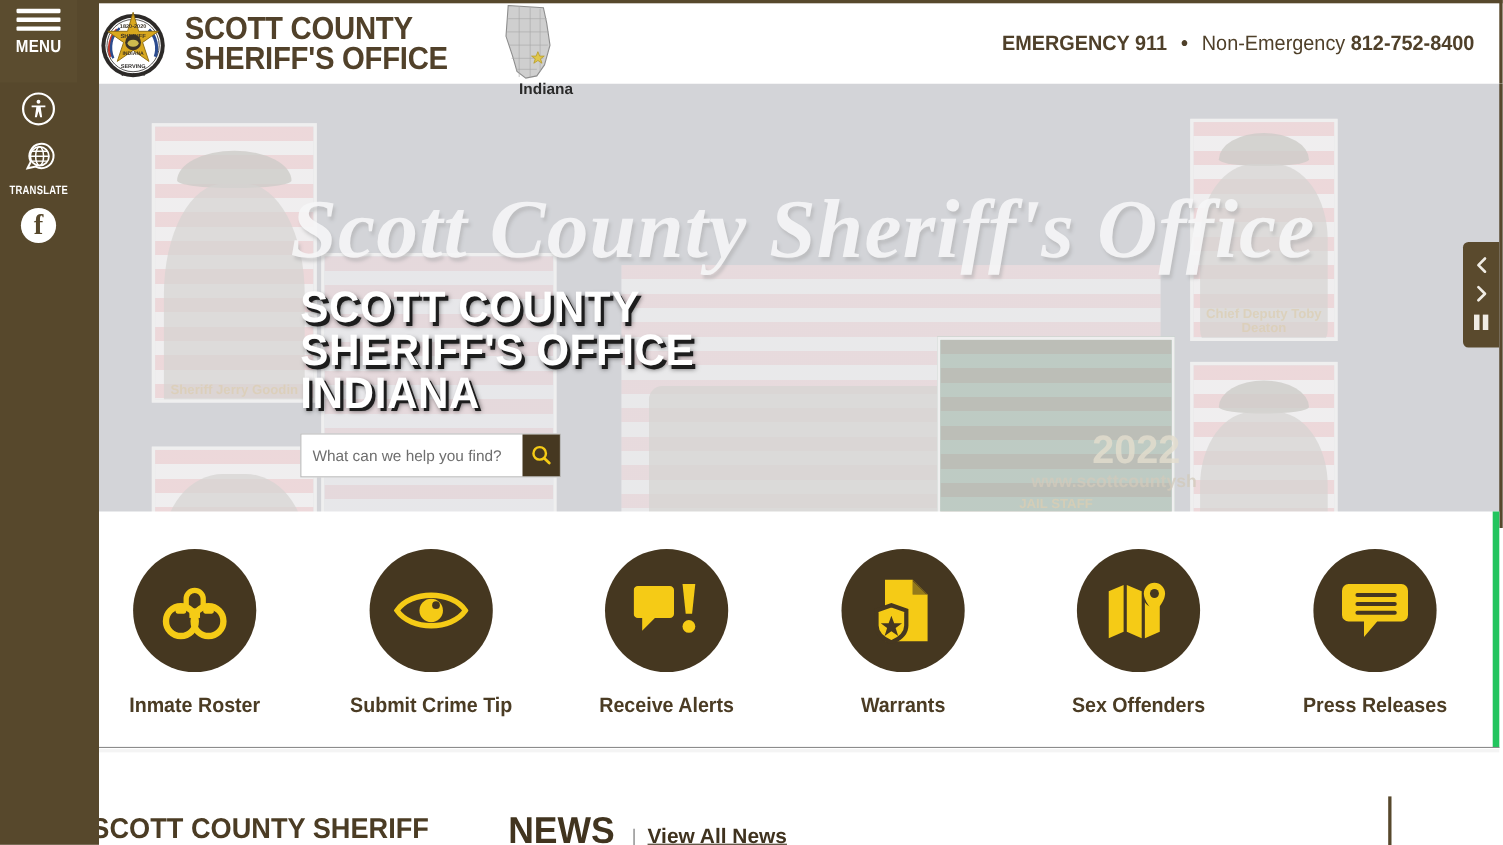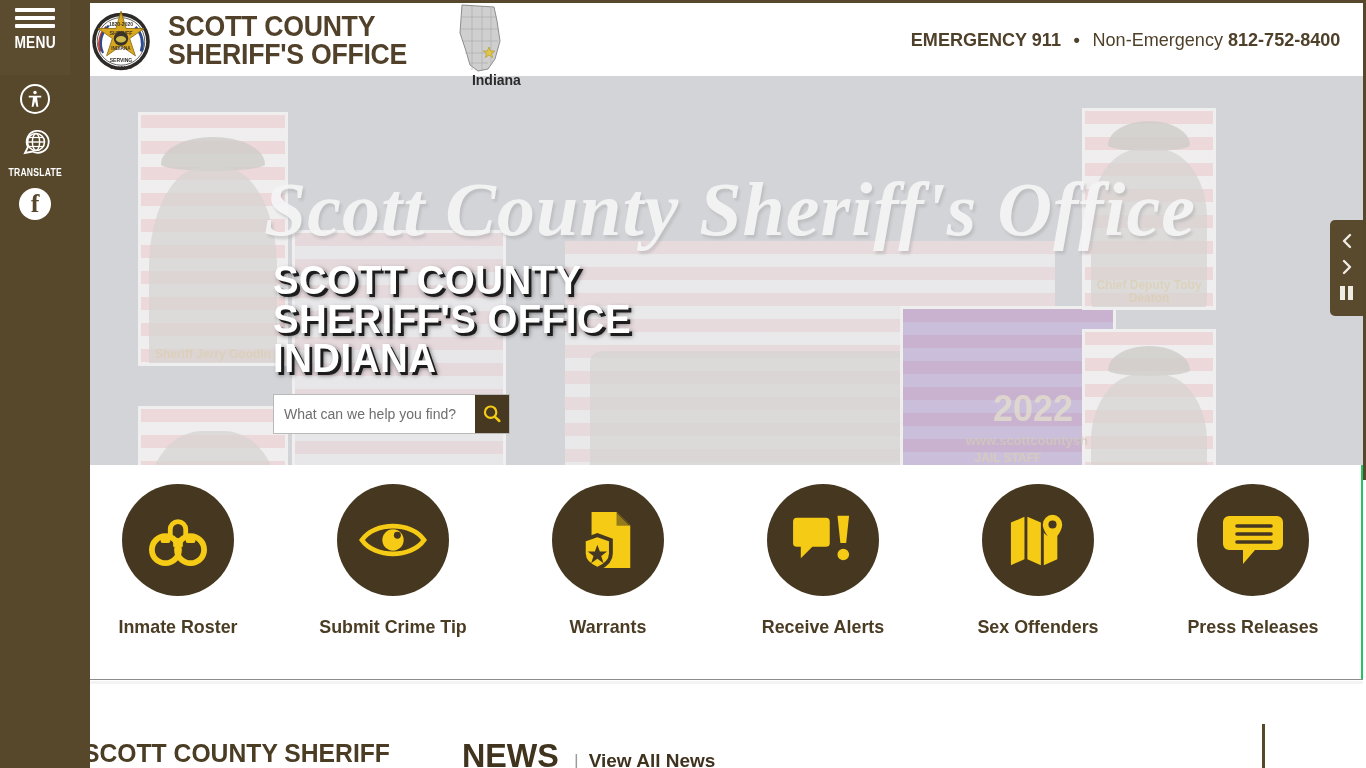--- a/index.html
+++ b/index.html
@@ -162,21 +162,21 @@
   #year-label {
     position: absolute; right: 290px; bottom: 50px;
     color: #d8cba6; opacity: .8;
     font-family: "Liberation Sans Narrow", "Liberation Sans", sans-serif;
     font-weight: bold; font-size: 36px;
   }
   #site-url-label {
     position: absolute; right: 275px; bottom: 32px;
     color: #b2a07c; opacity: .75;
     font-family: "Liberation Sans Narrow", "Liberation Sans", sans-serif;
-    font-weight: bold; font-size: 13px;
+    font-weight: bold; font-size: 16px;
   }
   #hero-veil {
     position: absolute; inset: 0;
     background: rgba(236,237,239,.55);
   }
 
   #hero-text {
     position: absolute; left: 203px; top: 185px;
     z-index: 5;
   }
@@ -225,23 +225,23 @@
   }
   .pause-glyph { display: flex; gap: 3px; }
   .pause-glyph i { display: block; width: 5px; height: 14px; background: #f0ece4; }
 
   
   #quicklinks {
     position: absolute; left: 70px; top: 465px;
     width: 1293px; height: 215px;
     background: #ffffff;
     display: flex; justify-content: space-around;
-    align-items: flex-start;
-    padding-top: 14px;
-    border-right: 2px solid #22c55e;
+    align-items: center;
+    padding-top: 2px;
+    border-right: 6px solid #22c55e;
     z-index: 10;
   }
   .ql-item {
     width: 160px; text-align: center;
     text-decoration: none; cursor: pointer;
   }
   .ql-circle {
     width: 112px; height: 112px; border-radius: 50%;
     background: #453720; margin: 5px auto 0;
     display: flex; align-items: center; justify-content: center;
@@ -457,21 +457,21 @@
     <div class="hero-frame" style="left:222px; top:126px; width:214px; height:310px; background:#c3c8d2;">
       <div class="stripes" style="opacity:.55"></div>
     </div>
 
     <div id="hero-group-photo">
       <div class="stripes" style="opacity:.55"></div>
       <div class="silhouette" style="top:110px; width:440px; height:180px; border-radius:12px;"></div>
 
     </div>
 
-    <div class="hero-frame" style="left:830px; top:202px; width:216px; height:164px; background:#4c1d95;">
+    <div class="hero-frame" style="left:782px; top:202px; width:216px; height:164px; background:#14532d;">
       <div class="stripes" style="opacity:.5"></div>
       <div class="frame-cap">JAIL STAFF</div>
     </div>
 
     <div class="hero-frame" style="left:1012px; top:4px; width:134px; height:202px;">
       <div class="stripes"></div>
       <div class="hat" style="top:10px; width:82px; height:30px;"></div>
       <div class="silhouette" style="top:38px; width:116px; height:164px;"></div>
       <div class="frame-cap">Chief Deputy
 Toby Deaton</div>
@@ -552,40 +552,40 @@
         <path d="M3 23 C16 4, 54 4, 67 23 C54 42, 16 42, 3 23 Z" fill="none" stroke="#f5cb16" stroke-width="5"></path>
         <circle cx="35" cy="23" r="11" fill="#f5cb16"></circle>
         <circle cx="39.5" cy="18" r="3.6" fill="#453720"></circle>
       </svg>
     </div>
     <div class="ql-label">Submit Crime Tip</div>
   </div>
 
   <div class="ql-item">
     <div class="ql-circle">
+      <svg width="60" height="56" viewBox="0 0 62 58" aria-hidden="true">
+        <path d="M4 6 h30 a4 4 0 0 1 4 4 v22 a4 4 0 0 1 -4 4 h-14 l-12 12 v-12 h-4 a4 4 0 0 1 -4 -4 v-22 a4 4 0 0 1 4 -4 z" fill="#f5cb16"></path>
+        <path d="M46 4 h12 l-3 28 h-6 z" fill="#f5cb16"></path>
+        <circle cx="52" cy="44" r="6" fill="#f5cb16"></circle>
+      </svg>
+    </div>
+    <div class="ql-label">Receive Alerts</div>
+  </div>
+
+  <div class="ql-item">
+    <div class="ql-circle">
       <svg width="58" height="60" viewBox="0 0 58 62" aria-hidden="true">
         <path d="M12 2 h26 l14 14 v44 h-40 z" fill="#f5cb16"></path>
         <path d="M38 2 v14 h14 z" fill="#453720"></path>
         <path d="M38 3 l13 13 h-13 z" fill="#f5cb16" opacity=".45"></path>
         <path d="M18 26 l14 5 v14 c0 8 -7 13 -14 16 c-7 -3 -14 -8 -14 -16 v-14 z" fill="#f5cb16" stroke="#453720" stroke-width="4"></path>
         <polygon points="18,36 20.6,43 28,43 22,47.5 24.4,55 18,50.5 11.6,55 14,47.5 8,43 15.4,43" fill="#453720"></polygon>
       </svg>
     </div>
     <div class="ql-label">Warrants</div>
-  </div>
-
-  <div class="ql-item">
-    <div class="ql-circle">
-      <svg width="60" height="56" viewBox="0 0 62 58" aria-hidden="true">
-        <path d="M4 6 h30 a4 4 0 0 1 4 4 v22 a4 4 0 0 1 -4 4 h-14 l-12 12 v-12 h-4 a4 4 0 0 1 -4 -4 v-22 a4 4 0 0 1 4 -4 z" fill="#f5cb16"></path>
-        <path d="M46 4 h12 l-3 28 h-6 z" fill="#f5cb16"></path>
-        <circle cx="52" cy="44" r="6" fill="#f5cb16"></circle>
-      </svg>
-    </div>
-    <div class="ql-label">Receive Alerts</div>
   </div>
 
   <div class="ql-item">
     <div class="ql-circle">
       <svg width="62" height="58" viewBox="0 0 64 60" aria-hidden="true">
         <polygon points="4,12 18,6 18,50 4,56" fill="#f5cb16"></polygon>
         <polygon points="21,6 35,12 35,56 21,50" fill="#f5cb16"></polygon>
         <polygon points="38,12 52,6 52,50 38,56" fill="#f5cb16"></polygon>
         <circle cx="47" cy="16" r="11" fill="#453720"></circle>
         <path d="M47 4 a10 10 0 0 1 10 10 c0 8 -10 18 -10 18 s-10 -10 -10 -18 a10 10 0 0 1 10 -10 z" fill="#f5cb16"></path>

